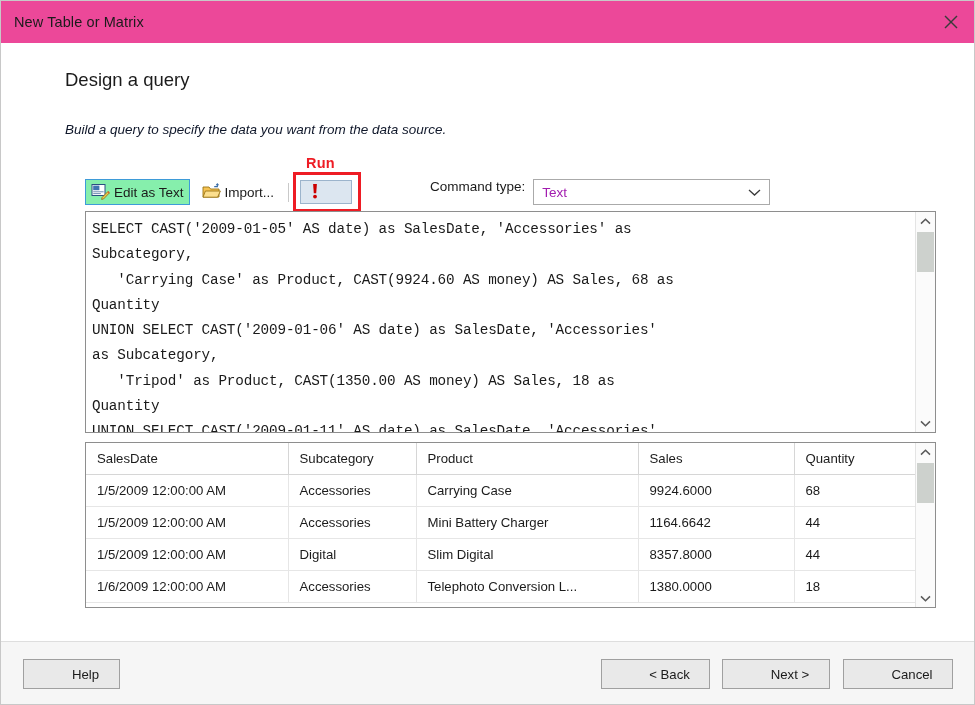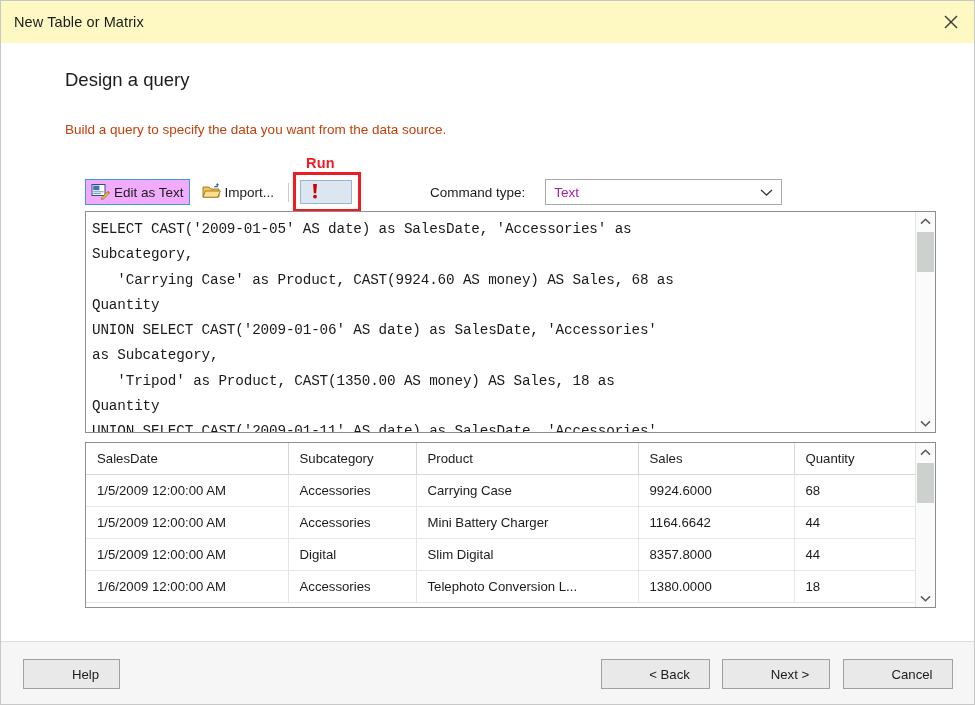--- a/index.html
+++ b/index.html
@@ -26,21 +26,21 @@
     border: 1px solid #c8c8c8;
     background: #ffffff;
     display: flex;
     flex-direction: column;
   }
 
   
   .titlebar {
     height: 42px;
     flex: 0 0 42px;
-    background: #fef9c3;
+    background: #ec4899;
     display: flex;
     align-items: center;
     position: relative;
   }
   .titlebar-text {
     padding-left: 13px;
     font-size: 14.5px;
     color: #1b1b1b;
     letter-spacing: .1px;
   }
@@ -69,21 +69,22 @@
     top: 26px;
     font-size: 18.5px;
     color: #1b1b1b;
     font-weight: normal;
   }
   .page-subtitle {
     position: absolute;
     left: 64px;
     top: 79px;
     font-size: 13.5px;
-    color: #c2410c;
+    color: #0f172a;
+    font-style: italic;
   }
 
   
   .query-panel {
     position: absolute;
     left: 84px;
     top: 130px;
     width: 851px;
   }
 
@@ -103,21 +104,21 @@
     box-sizing: border-box;
     background: transparent;
     border: 1px solid transparent;
     cursor: default;
     font-size: 13.5px;
     color: #1b1b1b;
     white-space: nowrap;
   }
   .tool-btn.focused {
     border: 1px solid #3e9bd8;
-    background: #f0abfc;
+    background: #86efac;
   }
   .tool-sep {
     width: 1px;
     height: 19px;
     background: #c9c9c9;
     margin: 0 9px 0 8px;
   }
   .run-wrapper {
     position: relative;
     margin-left: 2px;
@@ -149,23 +150,22 @@
     left: 6px;
     top: -25px;
     color: #ee1c24;
     font-weight: bold;
     font-size: 14.5px;
     letter-spacing: .2px;
   }
 
   .cmdtype-wrap {
     display: flex;
-    align-items: center;
     margin-left: 78px;
-    gap: 20px;
+    gap: 8px;
   }
   .cmdtype-label {
     font-size: 13.5px;
     color: #1b1b1b;
   }
   .combo {
     width: 237px;
     height: 26px;
     box-sizing: border-box;
     border: 1px solid #aaaaaa;

